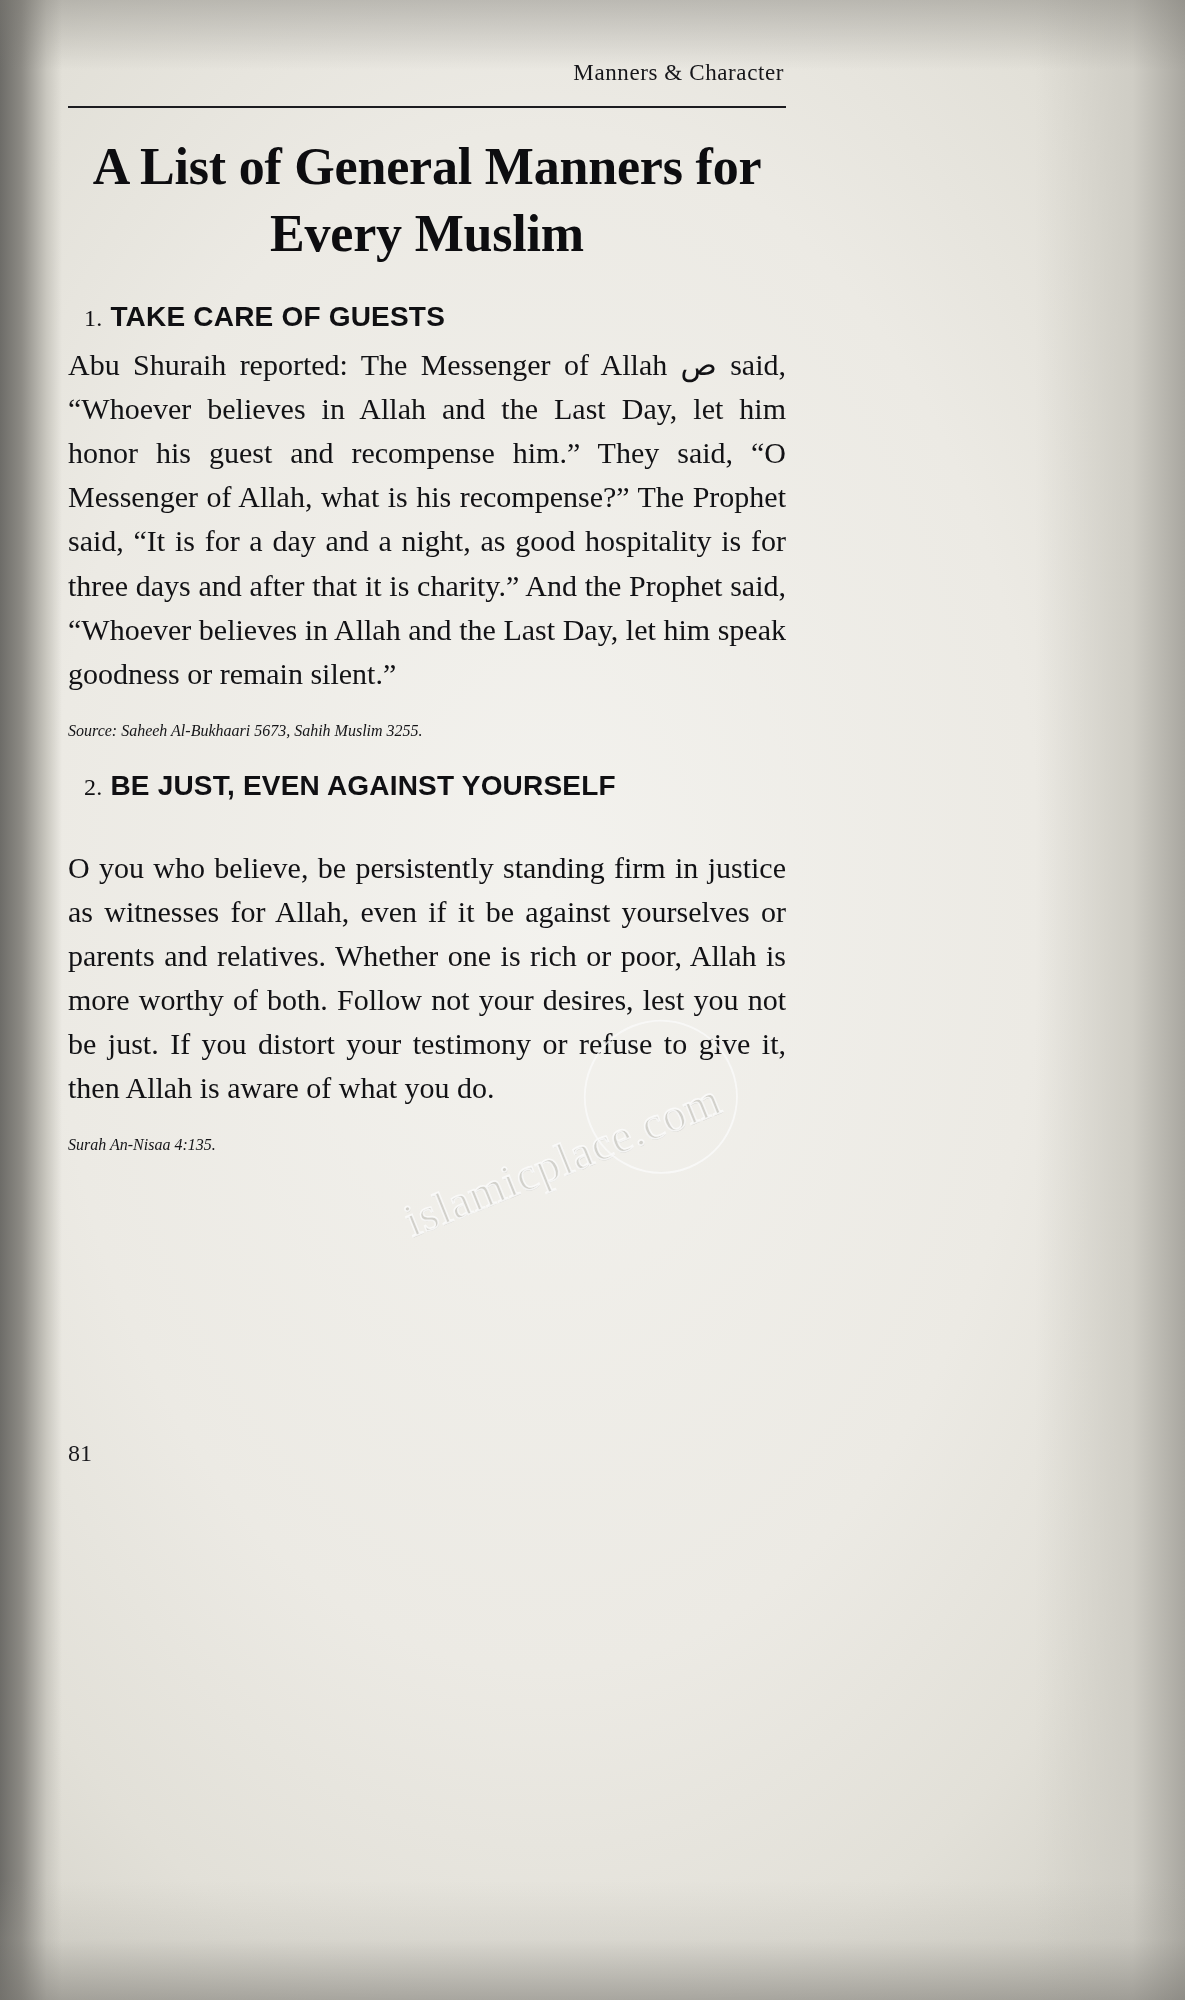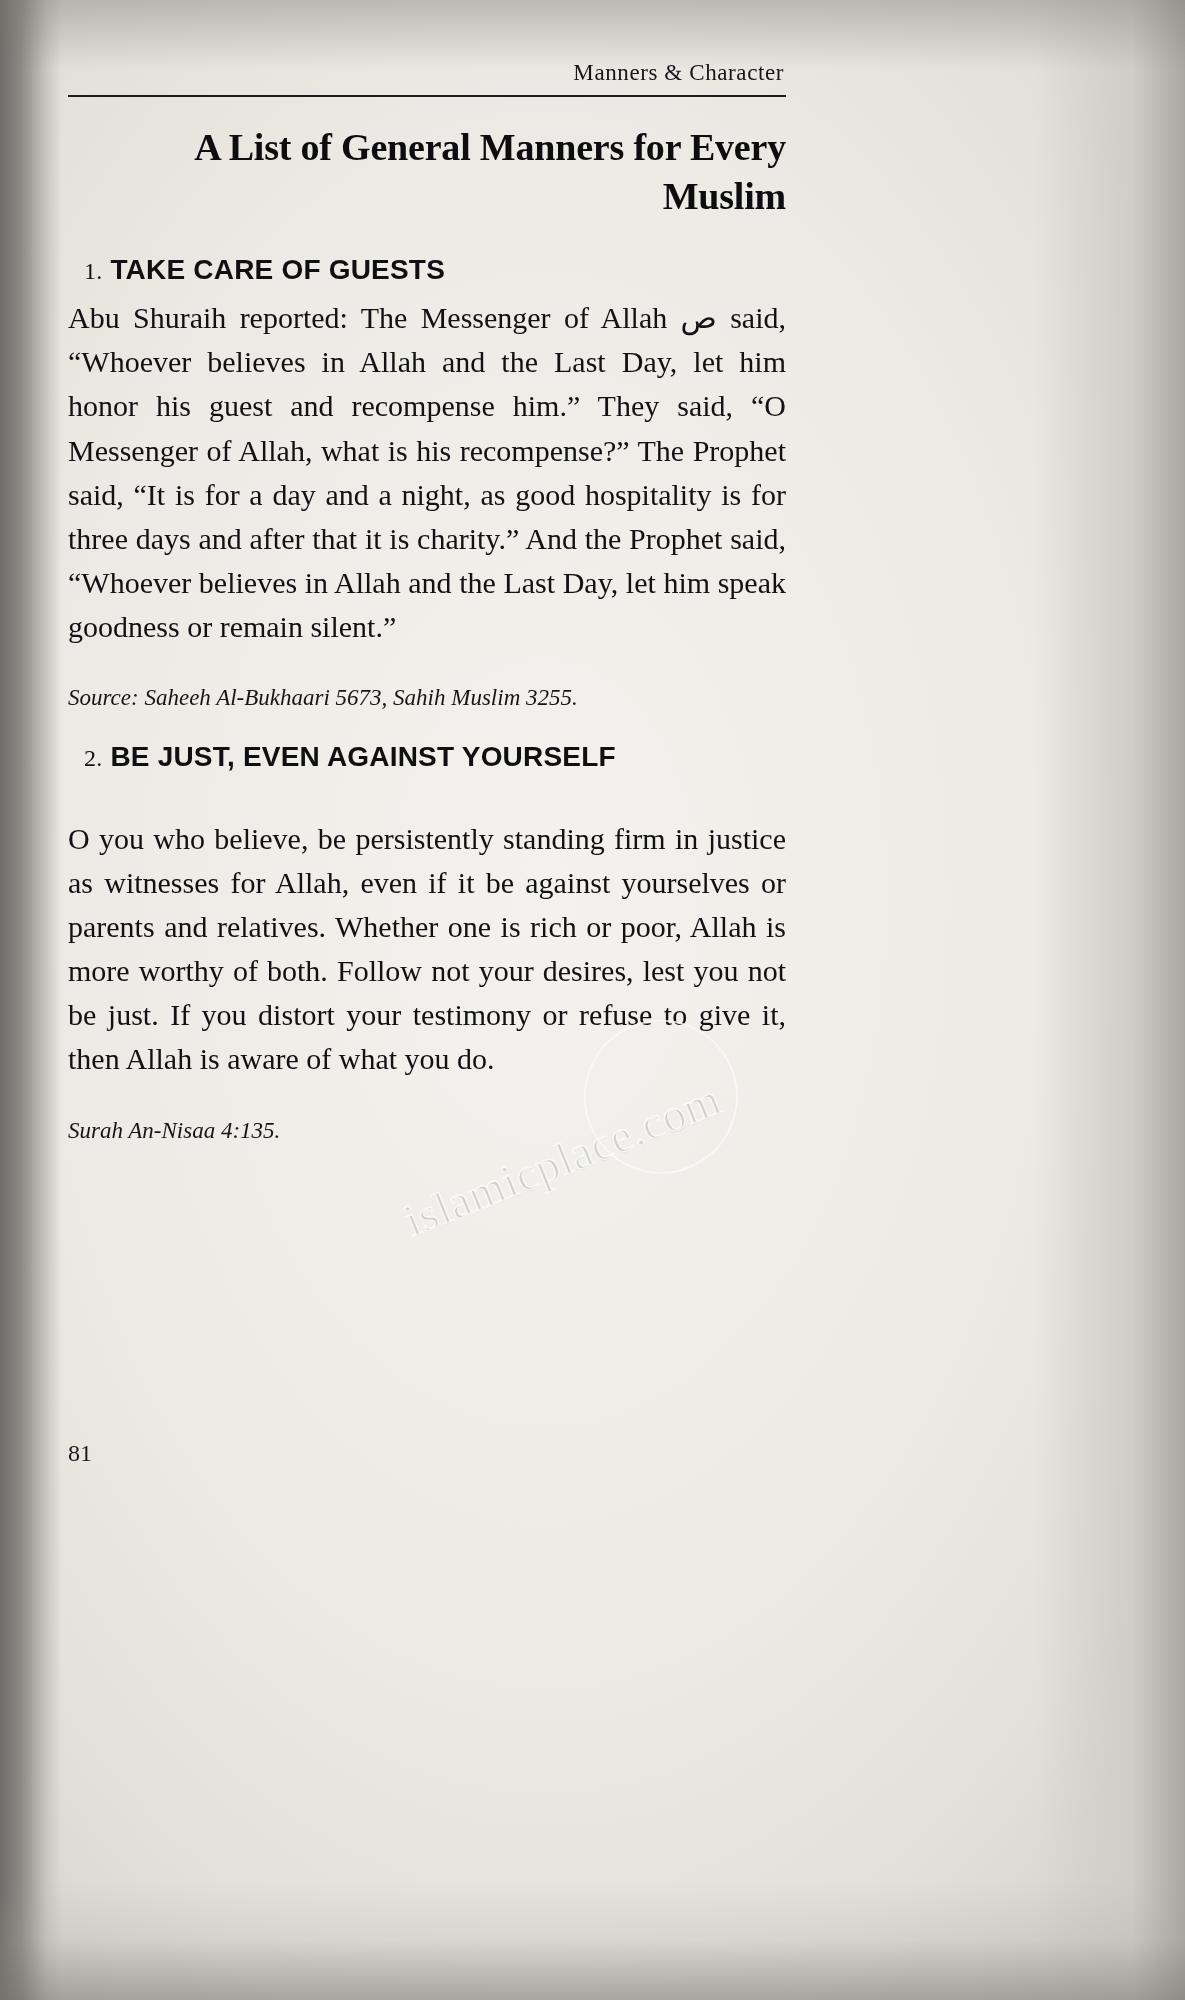--- a/index.html
+++ b/index.html
@@ -71,33 +71,33 @@
     top: 60px;
     width: 718px;
   }
 
   .running-head {
     text-align: right;
     font-size: 23px;
     letter-spacing: 0.6px;
     color: #16161a;
     padding-right: 2px;
-    padding-bottom: 9px;
+    padding-bottom: 20px;
     font-family: "Liberation Serif", serif;
   }
   .rule {
     height: 2px;
     background: #1c1c20;
     margin-bottom: 26px;
   }
 
   h1.title {
-    font-size: 38px;
+    font-size: 52px;
     line-height: 1.28;
-    text-align: right;
+    text-align: center;
     font-weight: bold;
     margin: 0 0 34px 0;
     color: #0d0d10;
     letter-spacing: -0.2px;
     font-family: "Liberation Serif", serif;
   }
 
   .heading {
     font-size: 28px;
     font-weight: bold;
@@ -116,23 +116,23 @@
     font-size: 30px;
     line-height: 1.47;
     text-align: justify;
     margin: 4px 0 6px 0;
     color: #121215;
     font-family: "Liberation Serif", serif;
   }
   p.body.lastline { text-align: left; }
 
   p.source {
-    font-size: 23px;
+    font-size: 16px;
     font-style: italic;
-    margin: 36px 0 30px 0;
+    margin: 26px 0 30px 0;
     color: #151518;
     font-family: "Liberation Serif", serif;
   }
   .gap-md { height: 30px; }
 
   .folio {
     position: absolute;
     left: 0;
     top: 1380px;
     width: 718px;

